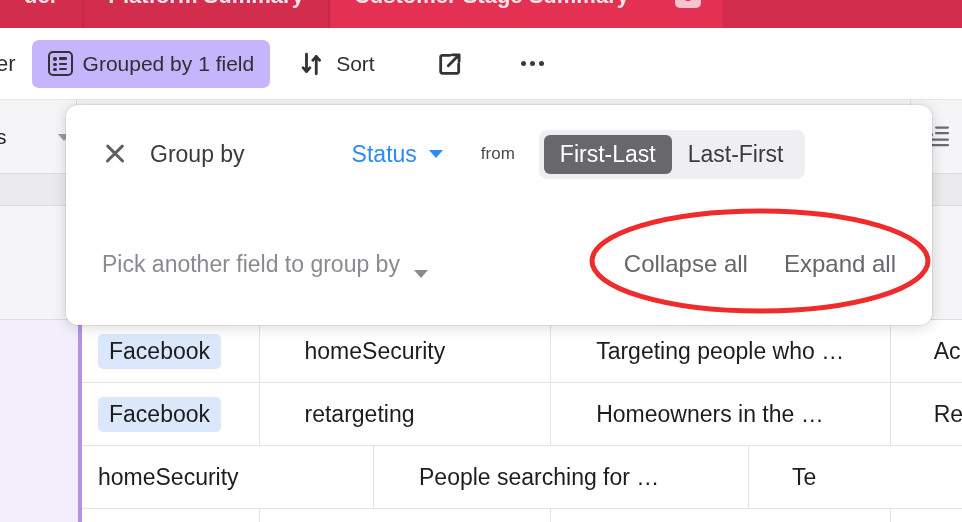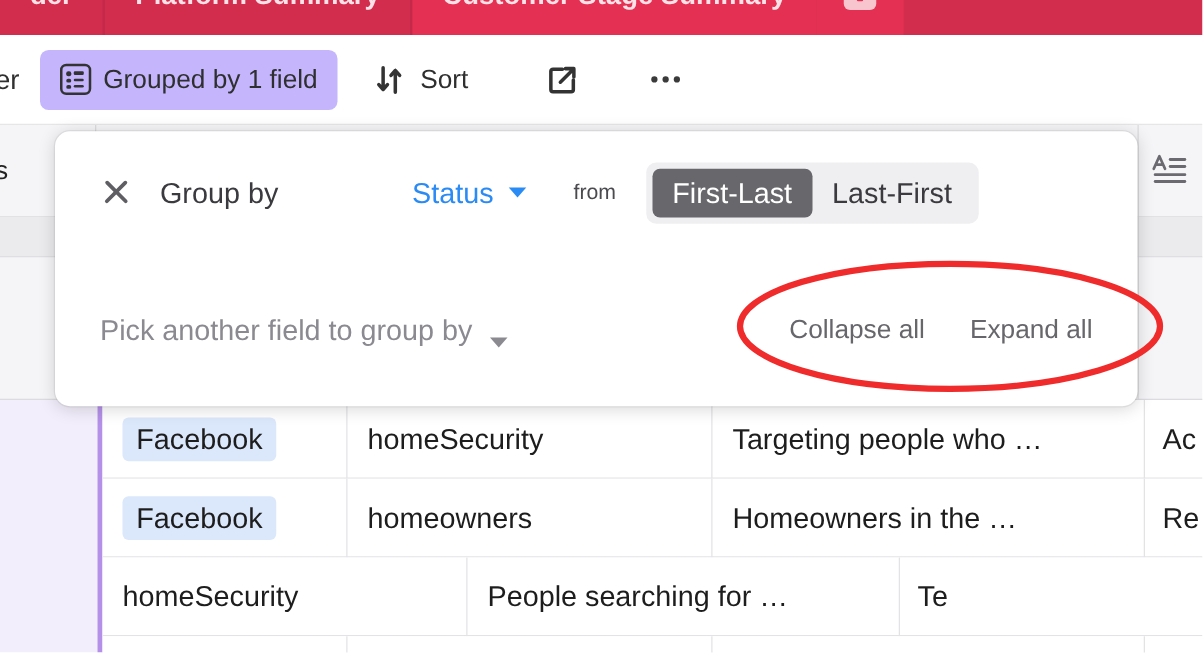--- a/index.html
+++ b/index.html
@@ -122,35 +122,36 @@
   }
   .gutter-line { position: absolute; left: 78px; top: 220px; width: 4px; height: 202px; background: #b490e8; }
 
   
   .rows { position: absolute; left: 82px; top: 220px; width: 880px; height: 202px; }
   .row {
     position: absolute; left: 0; width: 880px; height: 63px;
     display: flex; 
     border-bottom: 1px solid #e3e3e6;
     background: #fff;
+    gap: 29px;
   }
   .cell { height: 63px; display: flex; align-items: center; padding: 0 16px; border-right: 1px solid #e3e3e6; overflow: hidden; white-space: nowrap; }
   .c-platform { width: 196px; }
   .c-audience { width: 292px; font-size: 23px; color: #1d1d1d; }
   .c-desc { width: 346px; font-size: 23px; color: #1d1d1d; }
   .c-last { width: 46px; font-size: 23px; color: #1d1d1d; padding: 0 0 0 14px; border-right: none; }
   .pill {
     display: inline-flex; align-items: center;
     background: #dbe7fb; border-radius: 5px;
     padding: 4px 11px; font-size: 23px; color: #1d1d1d;
   }
 
   
   .panel {
-    position: absolute; left: 44px; top: 105px;
+    position: absolute; left: 66px; top: 105px;
     width: 866px; height: 220px;
     background: #fff;
     border-radius: 12px;
     box-shadow: 0 2px 14px rgba(0,0,0,0.16), 0 0 0 1px rgba(0,0,0,0.06);
     padding-left: 32px;
   }
   .panel-row1 {
     position: absolute; left: 0; top: 0; width: 866px; height: 98px;
     display: flex; align-items: center; padding-left: 36px;
   }
@@ -183,21 +184,21 @@
   .panel-row2 {
     position: absolute; left: 0; top: 98px; width: 866px; height: 122px;
     display: flex; align-items: center; padding: 0 36px;
   }
   .pick-field {
     display: flex; align-items: flex-end; gap: 14px;
     font-size: 23px; color: #8a8a90;
   }
   .caret-gray { width: 0; height: 0; border-left: 7px solid transparent; border-right: 7px solid transparent; border-top: 8px solid #8a8a90; }
   .panel-actions { margin-left: auto; display: flex; align-items: center; gap: 36px; }
-  .act { font-size: 21px; color: #66666b; white-space: nowrap; }
+  .act { font-size: 24px; color: #66666b; white-space: nowrap; }
 
   
   .annot { position: absolute; left: 588px; top: 206px; width: 348px; height: 110px; pointer-events: none; }
 </style>
 </head>
 <body>
 
 <div id="app">
 
   <div class="tabbar">
@@ -287,21 +288,21 @@
           <span class="pill">Facebook</span>
         </div>
         <div class="cell c-audience">homeSecurity</div>
         <div class="cell c-desc">Targeting people who …</div>
         <div class="cell c-last">Ac</div>
       </div>
       <div class="row" style="top:63px;">
         <div class="cell c-platform">
           <span class="pill">Facebook</span>
         </div>
-        <div class="cell c-audience">homeowners</div>
+        <div class="cell c-audience">retargeting</div>
         <div class="cell c-desc">Homeowners in the …</div>
         <div class="cell c-last">Re</div>
       </div>
       <div class="row" style="top:126px;">
         <div class="cell c-audience">homeSecurity</div>
         <div class="cell c-desc">People searching for …</div>
         <div class="cell c-last">Te</div>
       </div>
       <div class="row" style="top:189px;">
         <div class="cell c-platform">

